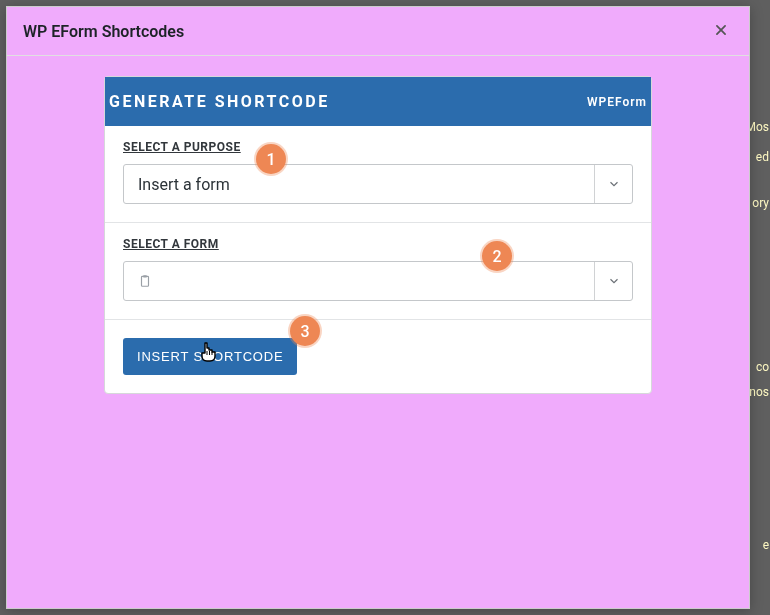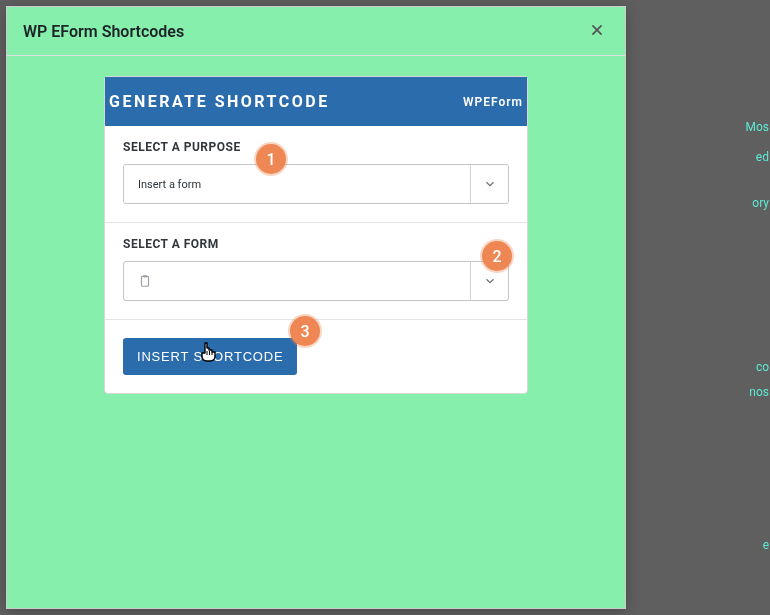--- a/index.html
+++ b/index.html
@@ -8,23 +8,23 @@
       background: #5f5f5f;
       width: 770px;
       height: 615px;
       overflow: hidden;
       position: relative;
     }
     .modal {
       position: absolute;
       left: 6px;
       top: 6px;
-      width: 620px;
+      width: 744px;
       height: 603px;
-      background: #86efac;
+      background: #f0abfc;
       border: 1px solid #ccc;
       box-shadow: 0 2px 12px rgba(0,0,0,0.25);
     }
     .modal-header {
       display: flex;
       align-items: center;
       justify-content: space-between;
       padding: 12px 16px;
       border-bottom: 1px solid #e0e0e0;
     }
@@ -73,34 +73,35 @@
       padding: 14px 18px 18px 18px;
       border-bottom: 1px solid #e2e4e6;
     }
     .section:last-child { border-bottom: none; }
     .section-label {
       font-size: 12px;
       font-weight: 700;
       color: #32373c;
       letter-spacing: 0.5px;
       margin-bottom: 10px;
+      text-decoration: underline;
     }
     .select {
       position: relative;
       display: flex;
       align-items: center;
       border: 1px solid #c4c7ca;
       border-radius: 3px;
       height: 40px;
       background: #fff;
     }
     .select-text {
       flex: 1;
       padding: 0 14px;
-      font-size: 11px;
+      font-size: 16px;
       color: #2c3338;
       display: flex;
       align-items: center;
       gap: 10px;
     }
     .select-chevron {
       width: 38px;
       height: 100%;
       border-left: 1px solid #d0d2d4;
       display: flex;
@@ -147,21 +148,21 @@
       pointer-events: none;
     }
     .cursor svg { width: 24px; height: 24px; }
     .bg-fragments {
       position: absolute;
       right: 0; top: 60px;
       width: 16px;
       color: #6b6b6b;
       font-size: 12px;
     }
-    .bg-frag { position: absolute; right: 1px; color: #5eead4; background: rgba(255,255,255,0); }
+    .bg-frag { position: absolute; right: 1px; color: #fef9c3; background: rgba(255,255,255,0); }
   </style>
 </head>
 <body>
 
 <div class="bg-fragments">
   <span class="bg-frag" style="top:60px">Mos</span>
   <span class="bg-frag" style="top:90px">ed</span>
   <span class="bg-frag" style="top:136px">ory</span>
   <span class="bg-frag" style="top:300px">co</span>
   <span class="bg-frag" style="top:325px">nos</span>

